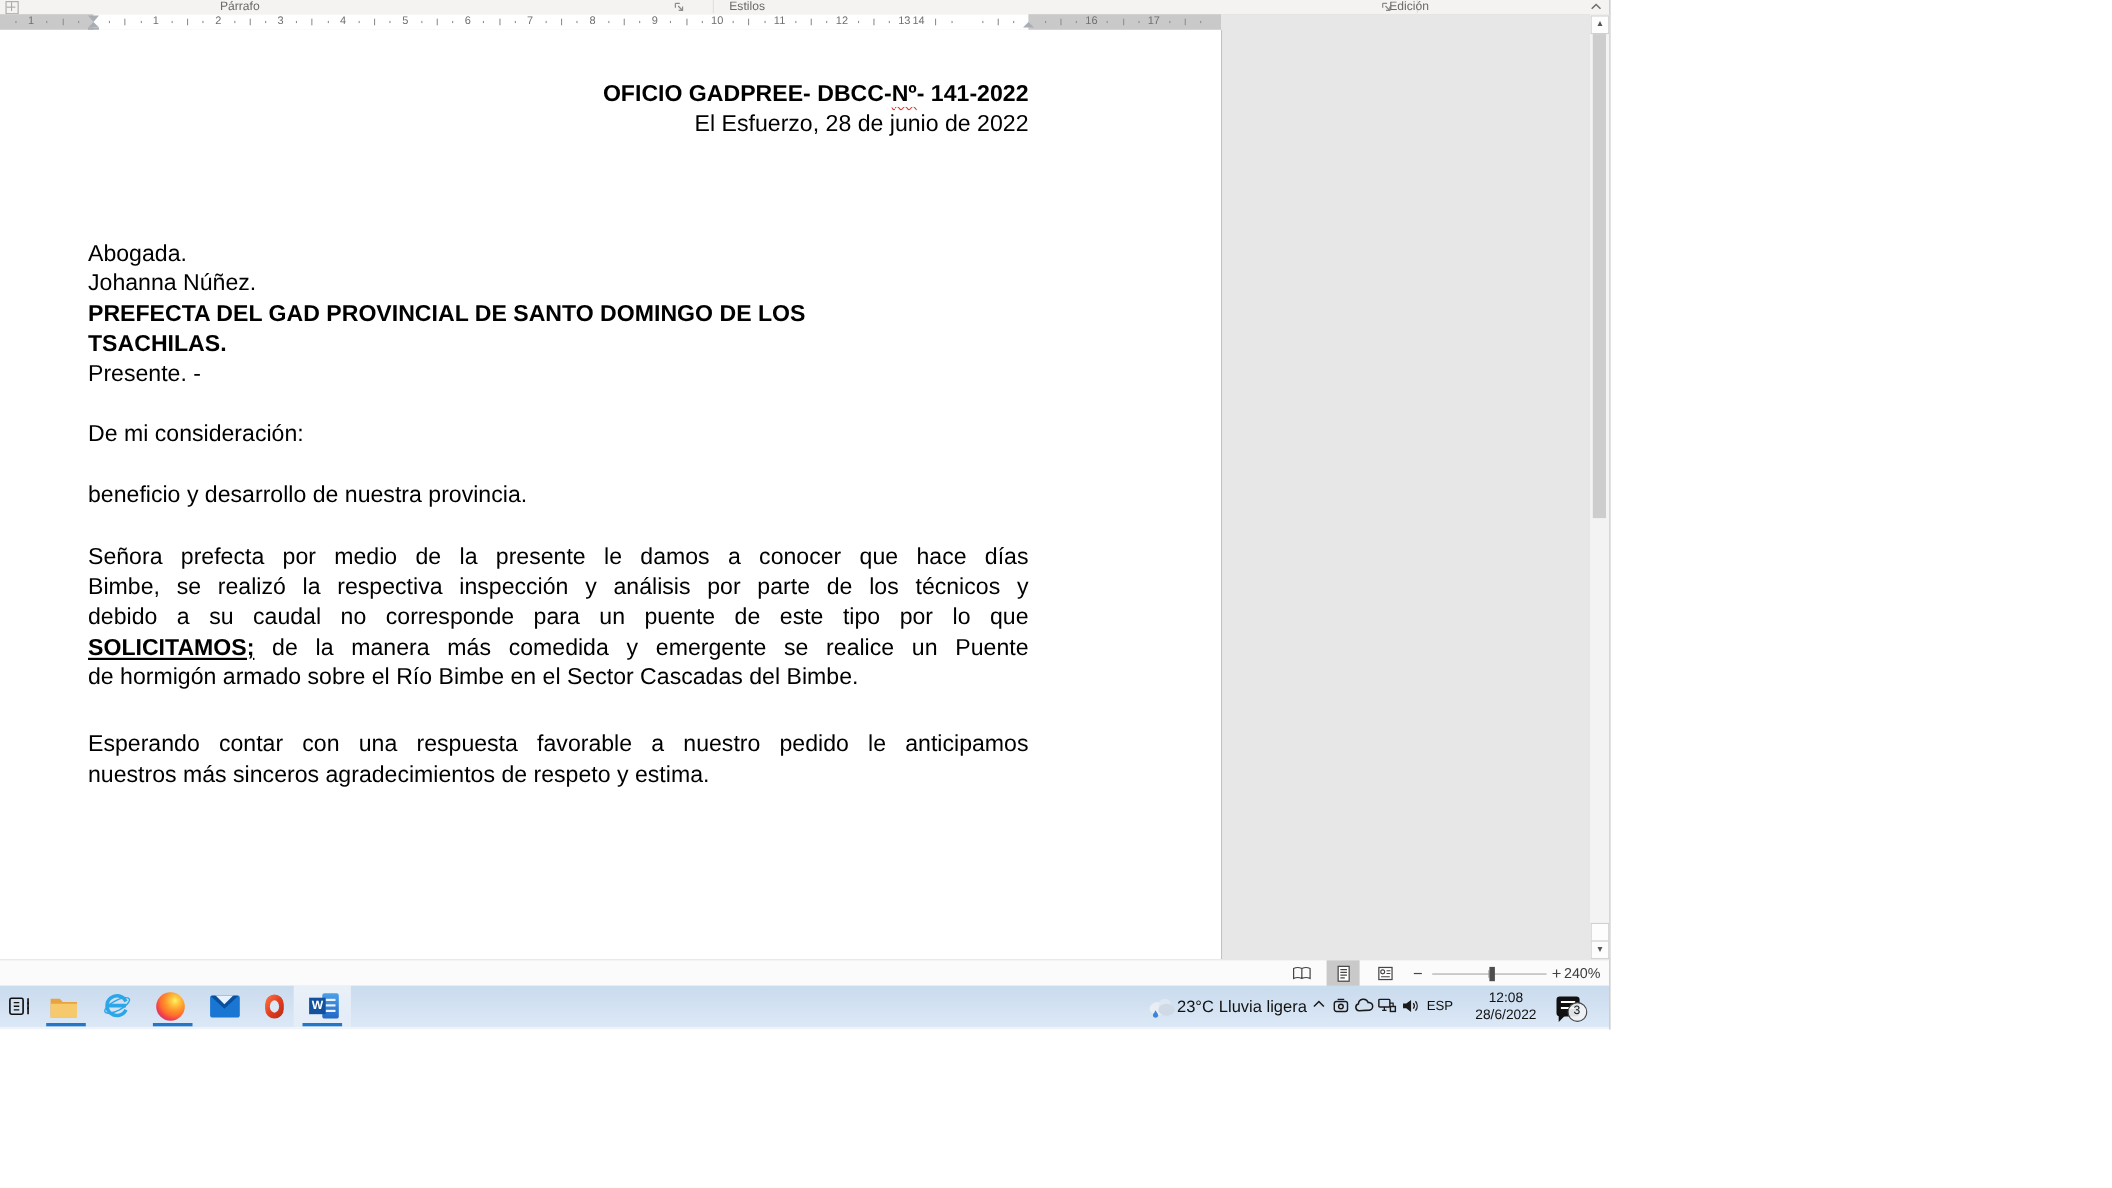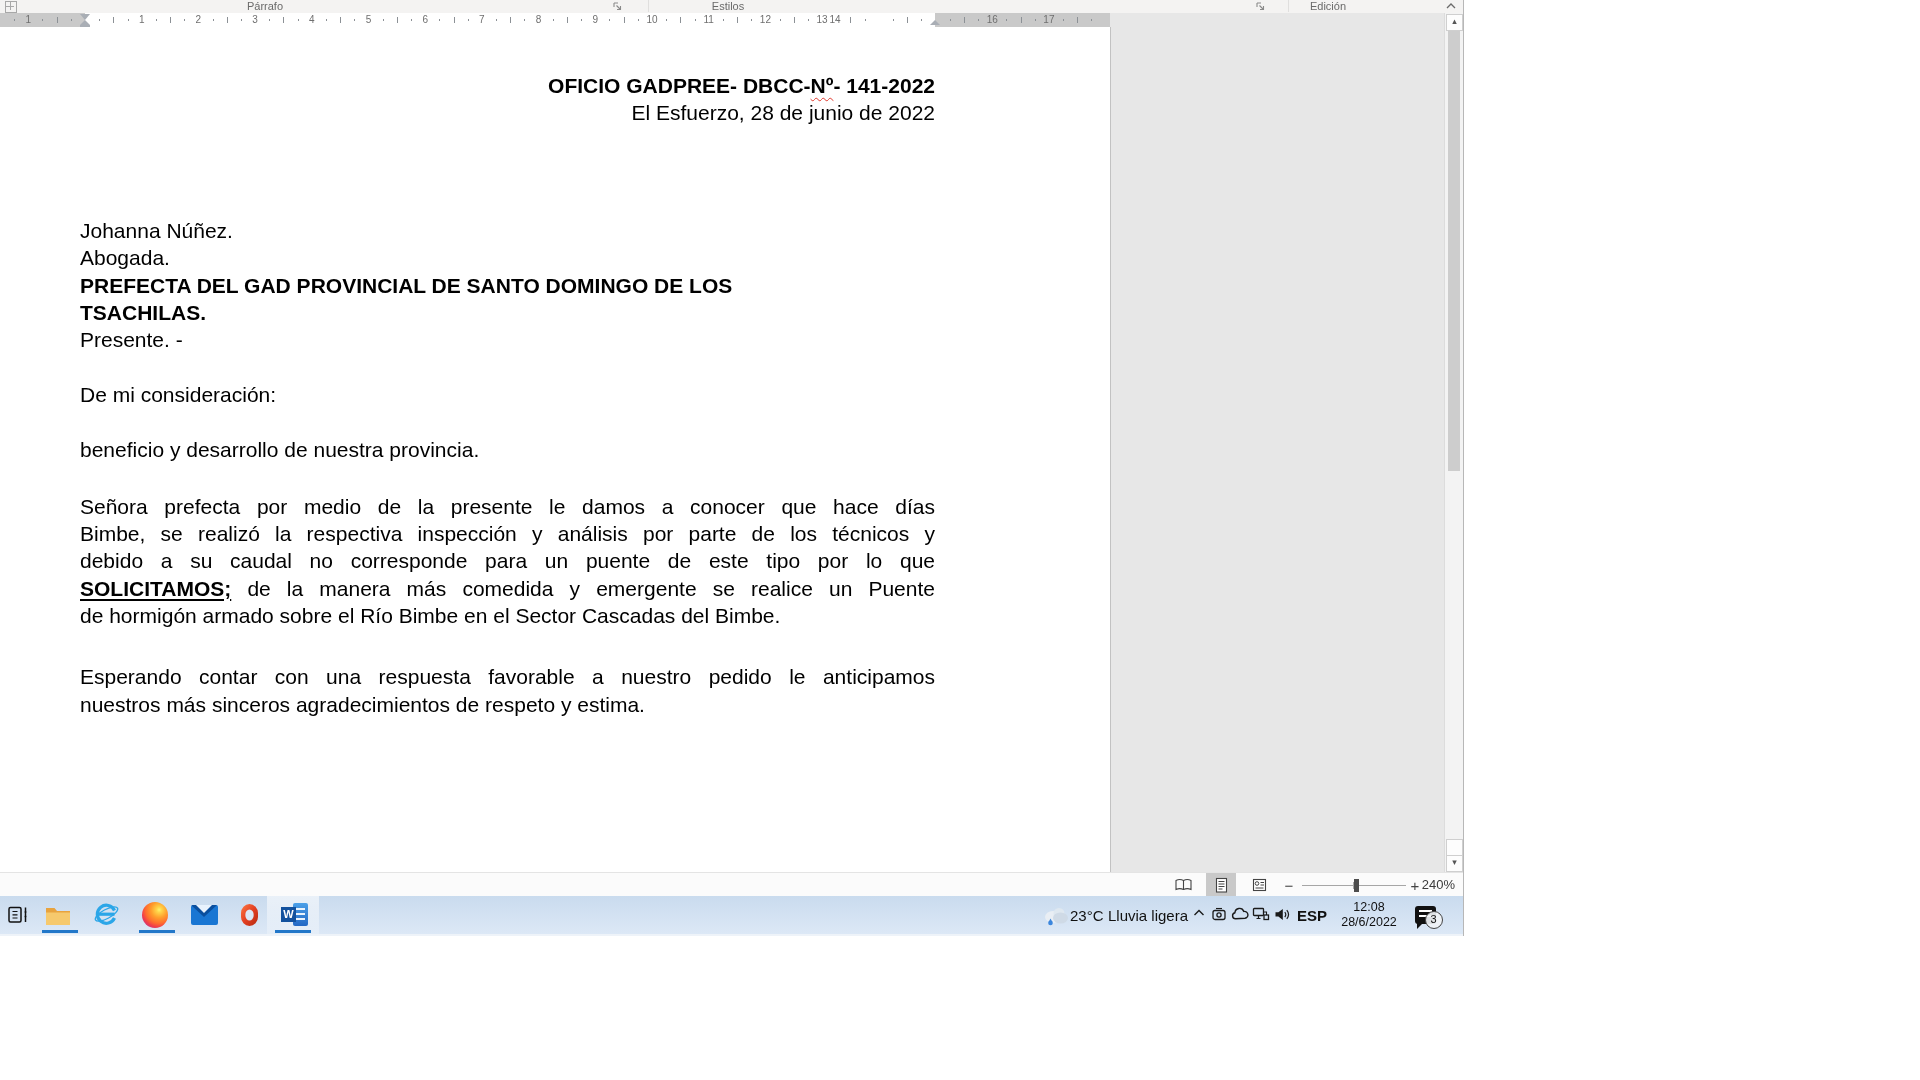--- a/index.html
+++ b/index.html
@@ -2,21 +2,21 @@
 <html><head>
 <meta charset="utf-8">
 <style>
   html,body{margin:0;padding:0;background:#fff;width:1920px;height:1080px;
     font-family:"Liberation Sans","DejaVu Sans",sans-serif;}
   .screen{position:absolute;left:0;top:0;width:1463px;height:936px;overflow:hidden;
     background:#fff;border-right:1px solid #b7b7b7;}
   
   .ribbon{position:absolute;left:0;top:0;width:1463px;height:13px;background:#f4f3f2;
     border-bottom:1px solid #dcdbda;}
-  .glabel{position:absolute;top:0;height:12px;line-height:12px;text-align:center;
+  .glabel{position:absolute;top:0;height:12px;line-height:12px;text-align:left;
     font-size:11px;color:#6a6a6a;}
   .gsep{position:absolute;top:0;width:1px;height:12px;background:#e0dfde;}
   .launcher{position:absolute;top:1px;width:11px;height:11px;}
   .collapse{position:absolute;left:1444px;top:1px;width:14px;height:11px;}
   .rfrag{position:absolute;left:5px;top:1px;width:10px;height:10px;
     border:1px solid #a8a8a8;}
   .rfrag:before{content:"";position:absolute;left:4px;top:0;width:1px;height:8px;background:#a8a8a8;}
   .rfrag:after{content:"";position:absolute;left:0;top:4px;width:8px;height:1px;background:#a8a8a8;}
   
   .canvas{position:absolute;left:0;top:13px;width:1444px;height:859px;background:#e7e7e7;}
@@ -129,22 +129,22 @@
         </svg>
     </span>
   </div>
 
   <div class="canvas"></div>
   <div class="page">
     <div class="textflow">
       <div class="dline titleline m-title"><span>OFICIO GADPREE- DBCC-</span><span class="sq">Nº</span><span>- 141-2022</span></div>
       <div class="dline rightline"><span>El Esfuerzo, 28 de junio de 2022</span></div>
       <div class="recipient">
+          <div class="dline">Abogada.</div>
           <div class="dline">Johanna Núñez.</div>
-          <div class="dline">Abogada.</div>
           <div class="dline bold">PREFECTA DEL GAD PROVINCIAL DE SANTO DOMINGO DE LOS</div>
           <div class="dline bold">TSACHILAS.</div>
           <div class="dline">Presente. -</div>
         </div>
       <div class="dline m-sal"><span>De mi consideración:</span></div>
       <div class="paras">
           <div class="para">
             <div class="dline"><span>beneficio y desarrollo de nuestra provincia.</span></div>
           </div>
           <div class="para">
@@ -382,21 +382,21 @@
           <path d="M11.5 6 h3 v3" stroke-width="1.1"></path>
         </svg>
     </div>
     <div class="tbi" style="left:1272px;top:9px;width:20px;height:18px">
       <svg width="17" height="15">
           <path d="M1.5 5.2 v4.4 h2.9 L8.8 13 V2 L4.4 5.2 z" fill="#1a1a1a"></path>
           <path d="M10.8 5 a4 4 0 0 1 0 5 M12.8 3.2 a6.8 6.8 0 0 1 0 8.6" fill="none" stroke="#1a1a1a" stroke-width="1.2"></path>
         </svg>
     </div>
 
-    <span class="ttext" style="left:1297px;top:11px;font-size:15px;font-weight:700">ESP</span>
+    <span class="ttext" style="left:1297px;top:11px;font-size:12px;font-weight:400">ESP</span>
 
     <div class="ttext" style="left:1330px;top:4px;width:78px;text-align:center;font-size:12.5px;line-height:15px">
       <div>12:08</div>
       <div>28/6/2022</div>
     </div>
 
     <div class="tbi" style="left:1412px;top:6px;width:26px;height:26px">
       <div class="notifico">
           <div class="lines"></div>
           <div class="tail"></div>

